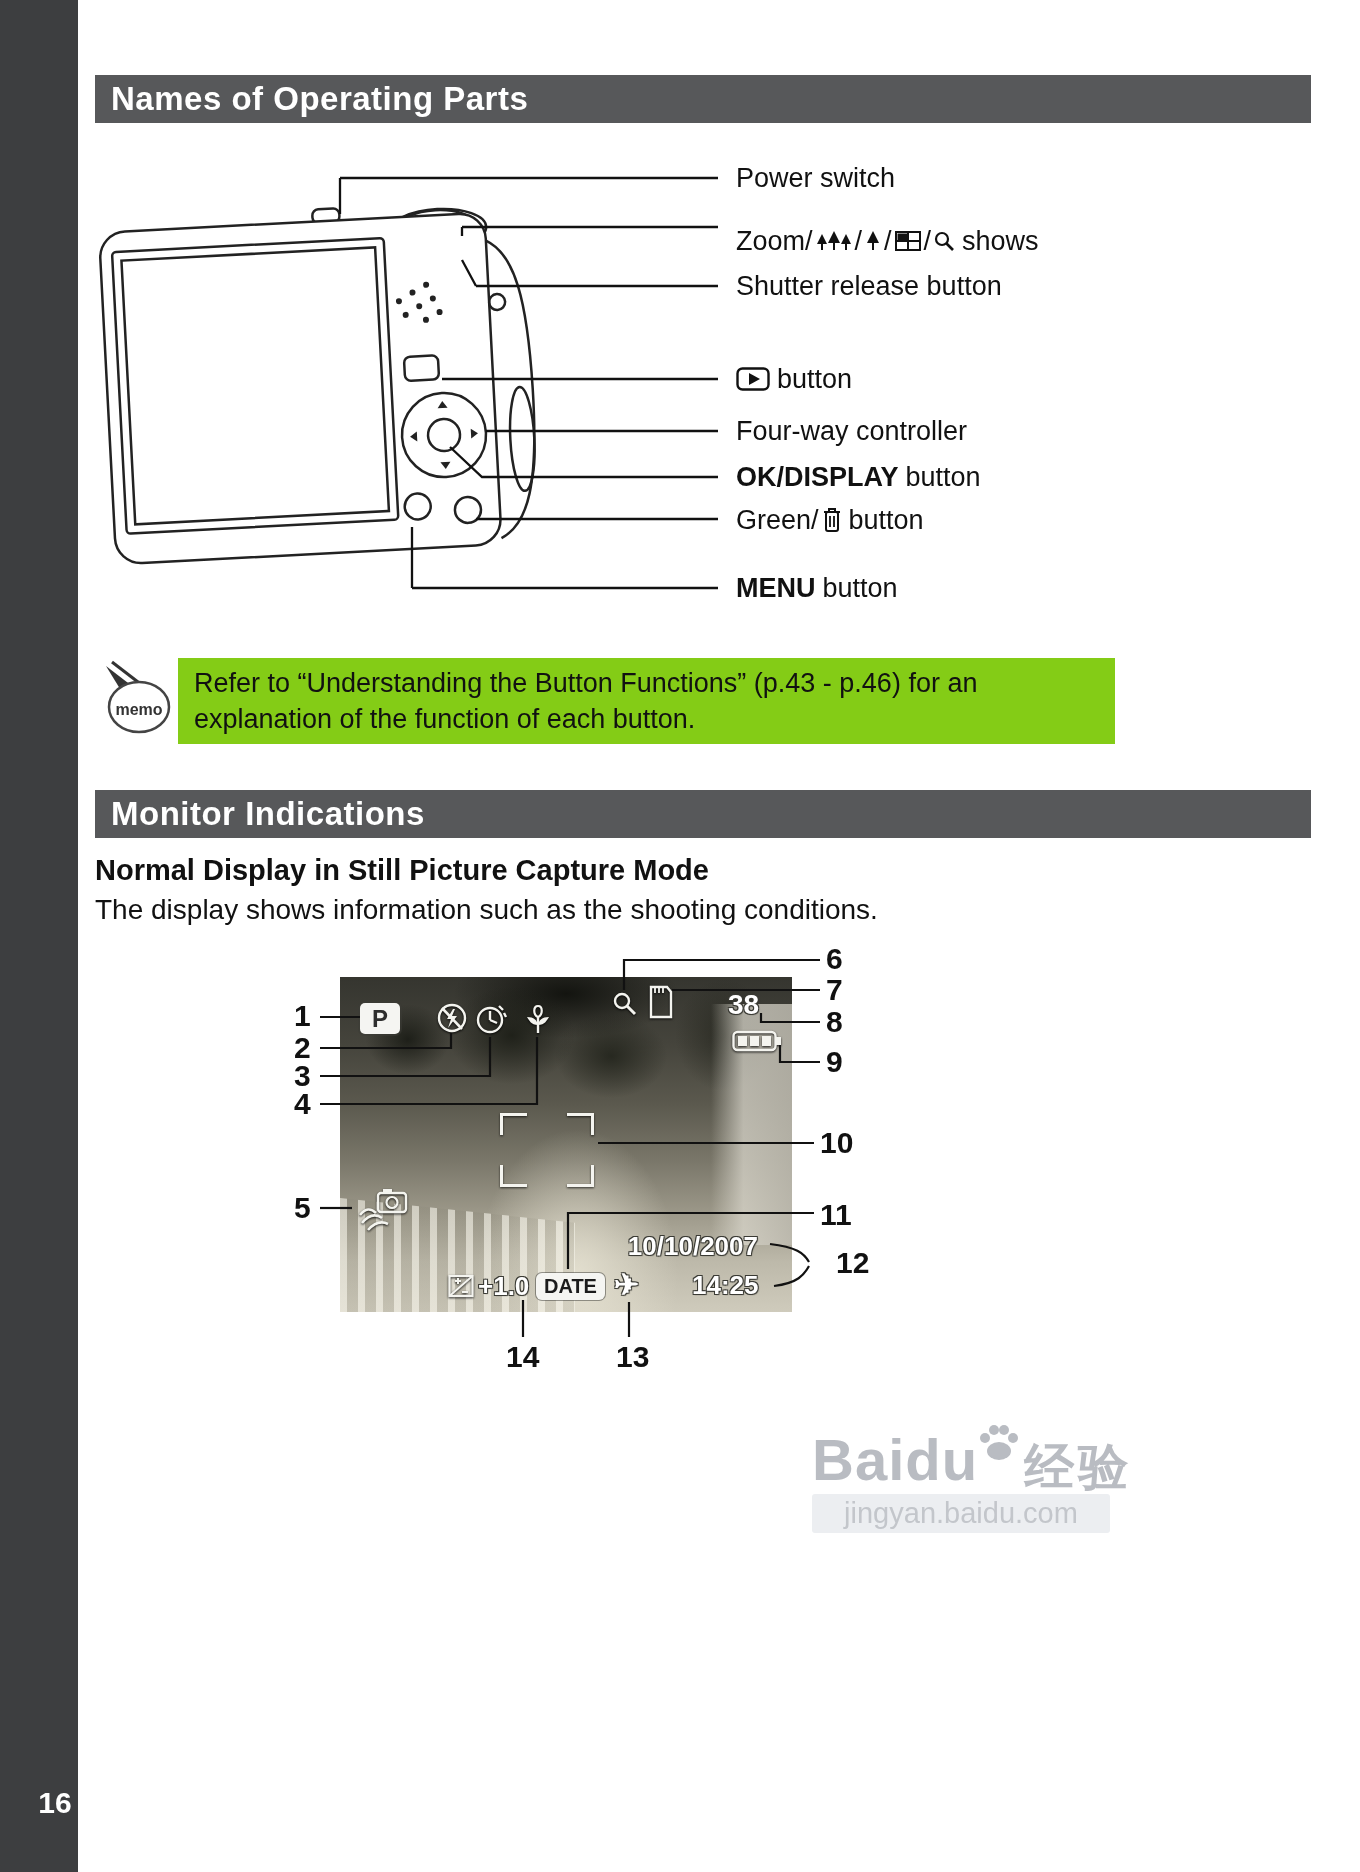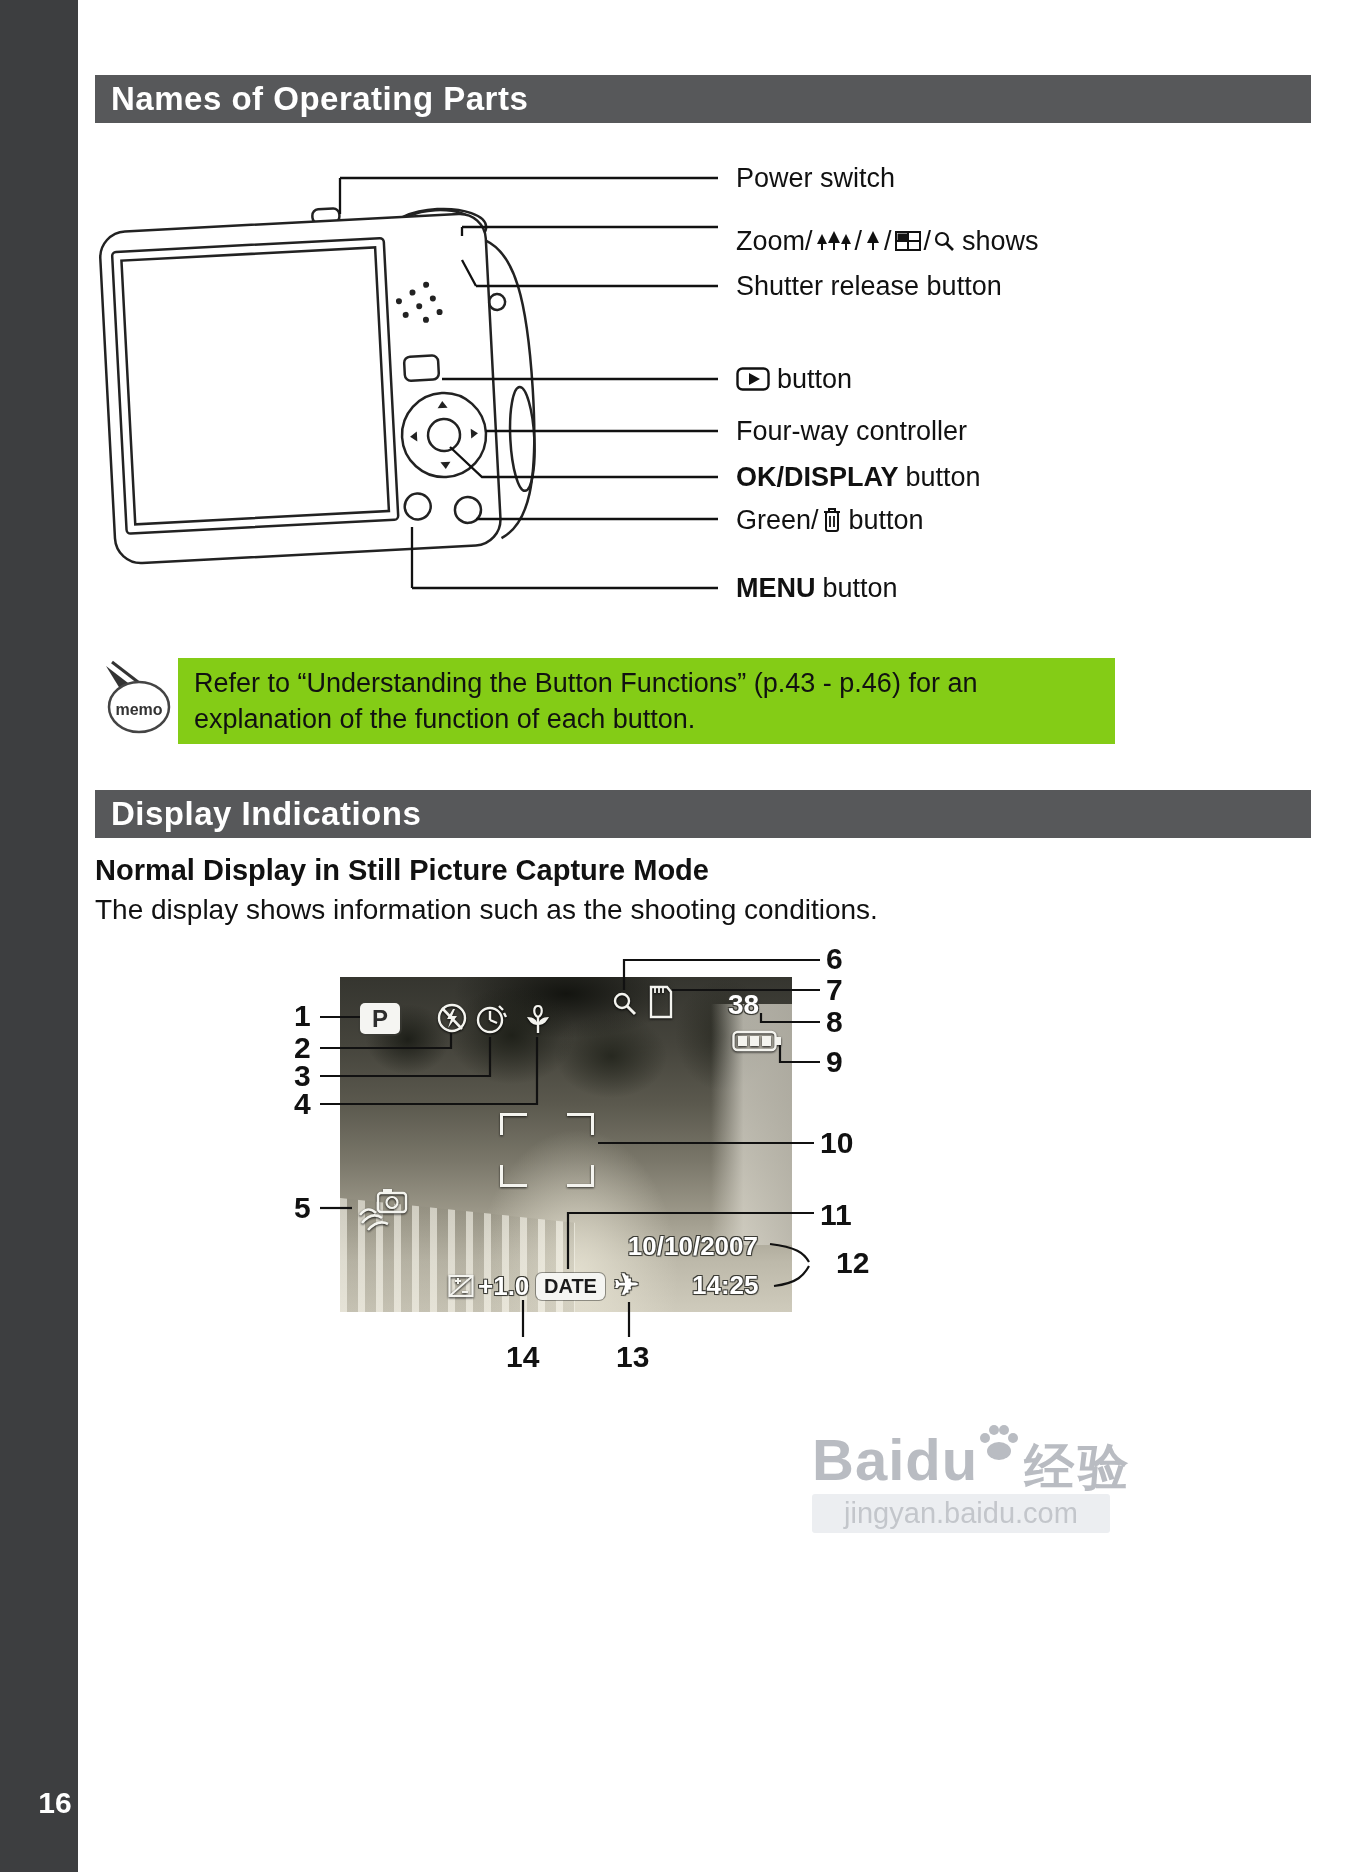--- a/index.html
+++ b/index.html
@@ -192,21 +192,21 @@
   </div>
 
   <svg class="memo-icon" width="76" height="76" viewBox="0 0 76 76">
     <path d="M8,6 L34,26 L27,37 Z" fill="#333"></path>
     <path d="M14,2 L40,22" stroke="#333" stroke-width="3" fill="none"></path>
     <ellipse cx="41" cy="47" rx="30" ry="25" fill="#fff" stroke="#444" stroke-width="2.5"></ellipse>
     <text x="41" y="55" text-anchor="middle" font-size="16" font-weight="bold" fill="#333" font-family="Liberation Sans, sans-serif">memo</text>
   </svg>
   <div class="memo-box">Refer to “Understanding the Button Functions” (p.43 - p.46) for an explanation of the function of each button.</div>
 
-  <div class="sec-bar bar2">Display Indications</div>
+  <div class="sec-bar bar2">Monitor Indications</div>
   <div class="subhead">Normal Display in Still Picture Capture Mode</div>
   <div class="bodytext">The display shows information such as the shooting conditions.</div>
 
   <div class="fig2">
 
     <div class="lcd">
       <div class="lcd-trees"></div>
       <div class="lcd-building"></div>
       <div class="lcd-path"></div>
       <div class="lcd-fence"></div>

